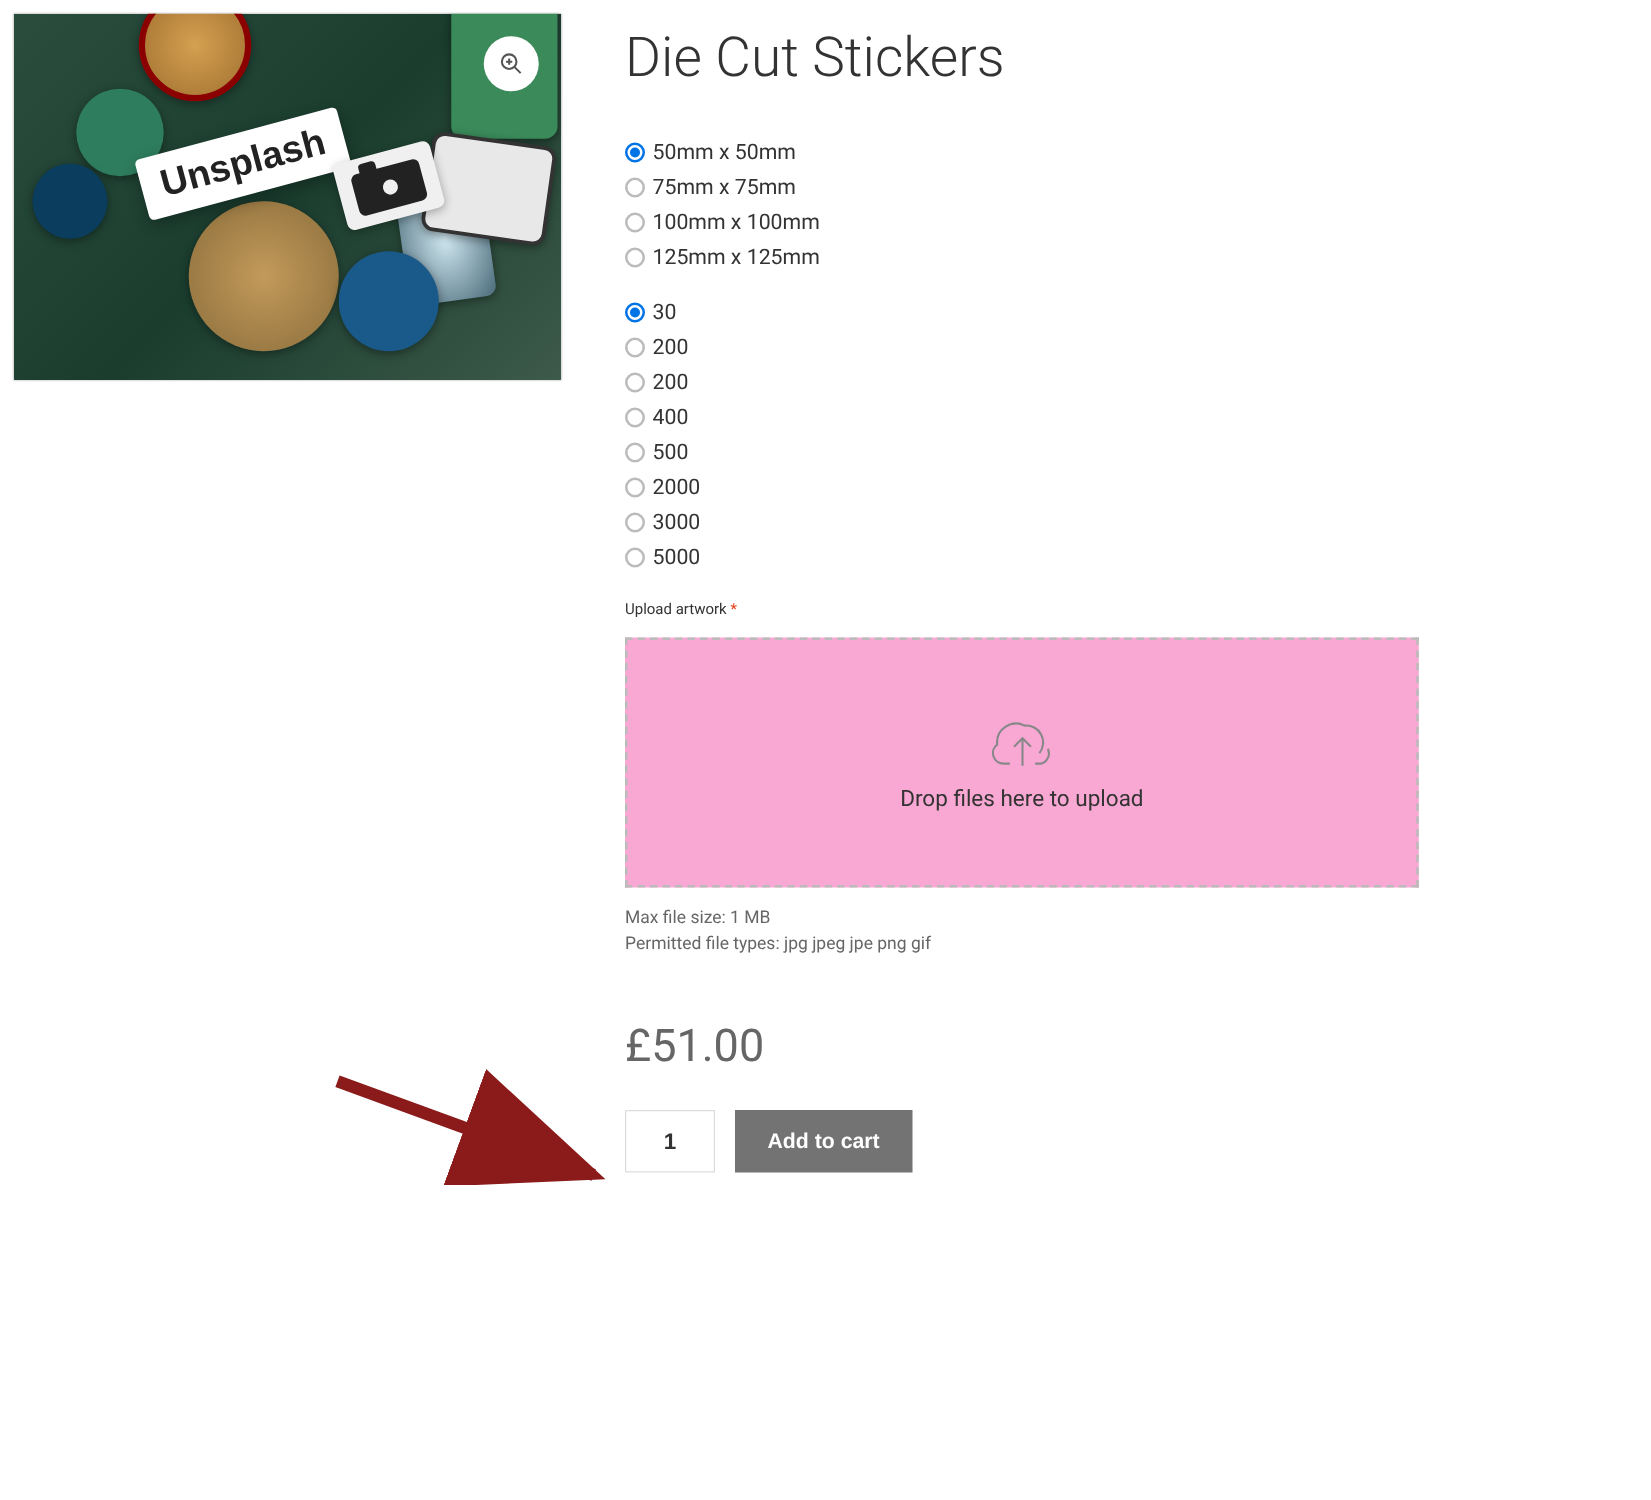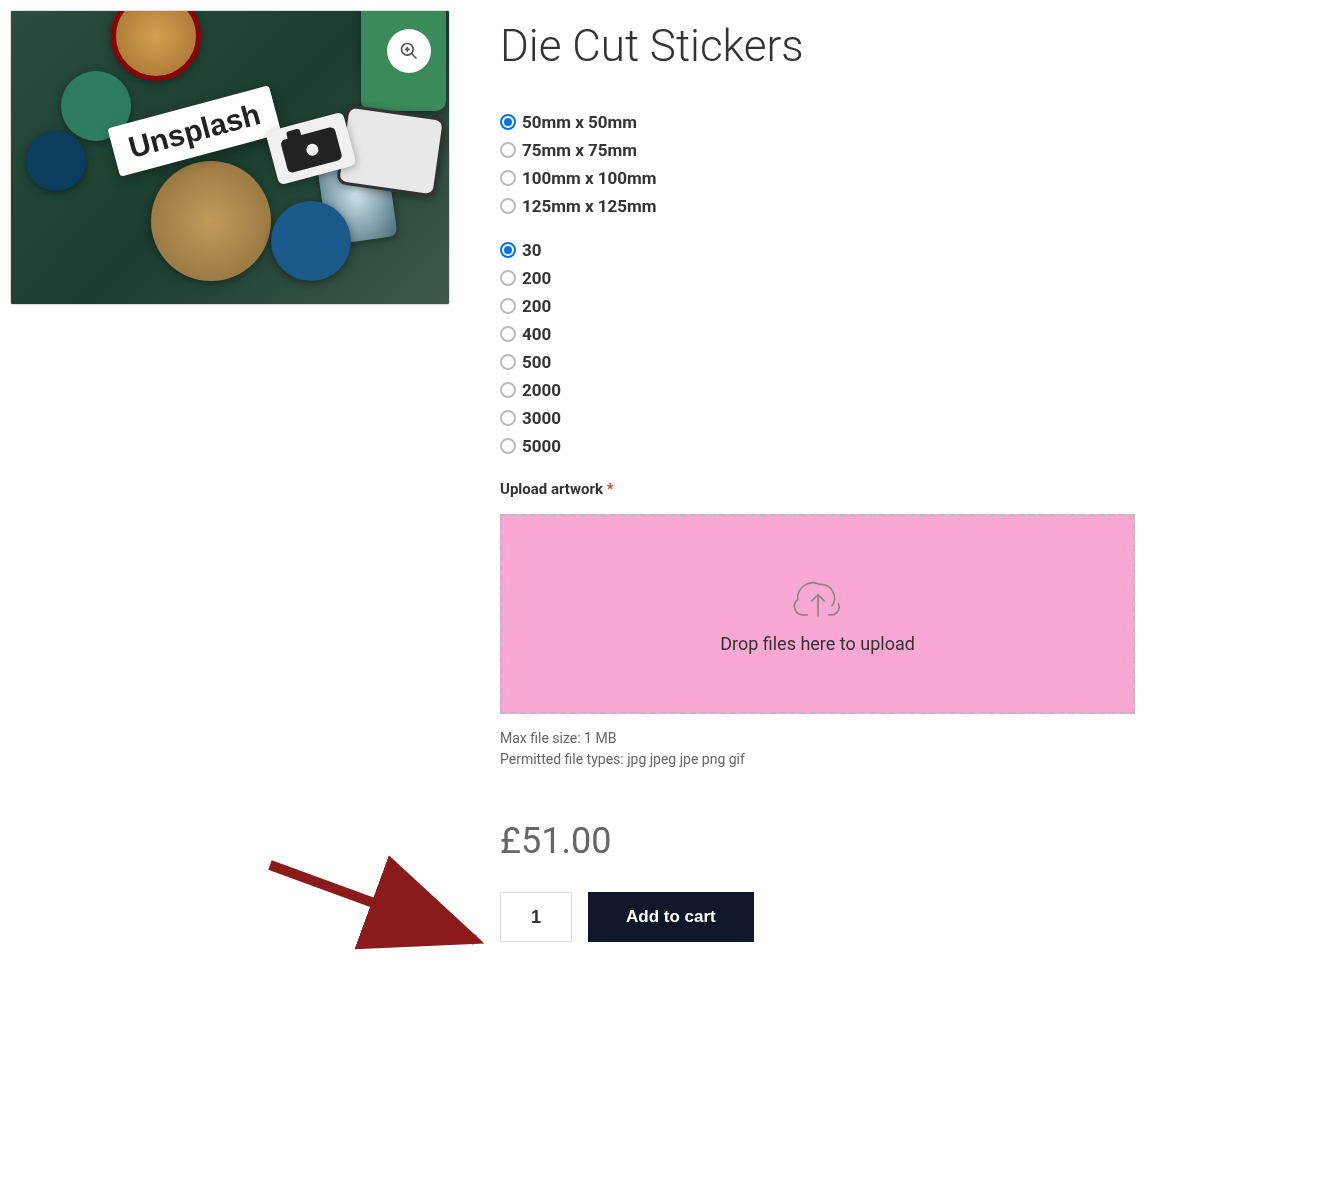--- a/index.html
+++ b/index.html
@@ -163,27 +163,27 @@
       content: '';
       position: absolute;
       left: 2px;
       top: 2px;
       width: 8px;
       height: 8px;
       background: #0073e6;
       border-radius: 50%;
     }
     .radio-text {
-      font-weight: 700;
+      font-weight: 400;
       color: #333;
       font-size: 17px;
     }
     .upload-label {
-      font-weight: 700;
-      font-size: 15px;
+      font-weight: 400;
+      font-size: 12px;
       color: #333;
       margin-bottom: 16px;
       display: block;
     }
     .required-star {
       color: #e2401c;
     }
     .upload-zone {
       border: 2px dashed #bbb;
       background: #f9a8d4;
@@ -226,24 +226,24 @@
       width: 72px;
       height: 50px;
       border: 1px solid #ddd;
       text-align: center;
       font-size: 18px;
       font-weight: 700;
       background: #fff;
       color: #333;
     }
     .add-to-cart-btn {
-      background: #0f172a;
+      background: #737373;
       color: #fff;
       border: none;
-      padding: 0 38px;
+      padding: 0 26px;
       font-size: 17px;
       font-weight: 700;
       cursor: pointer;
       height: 50px;
     }
     .arrow-annotation {
       position: absolute;
       left: 260px;
       top: 855px;
       pointer-events: none;

